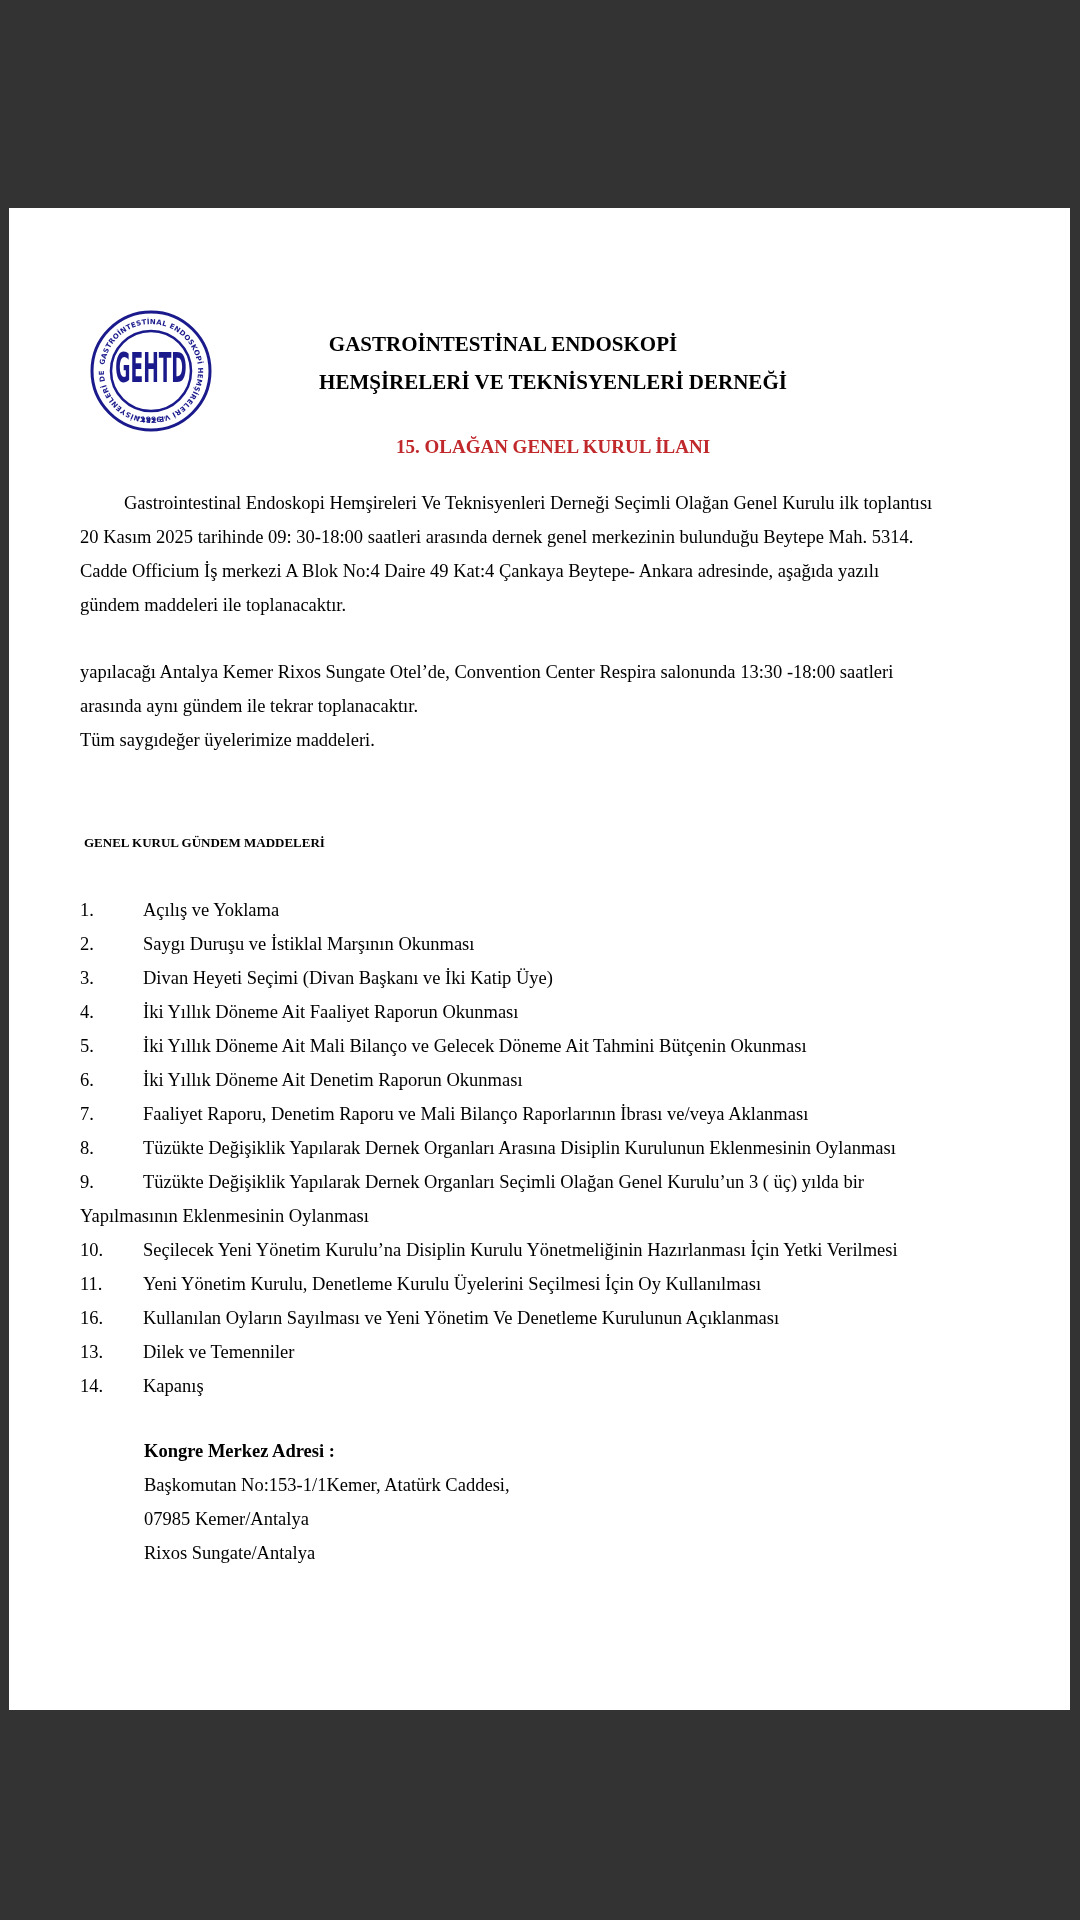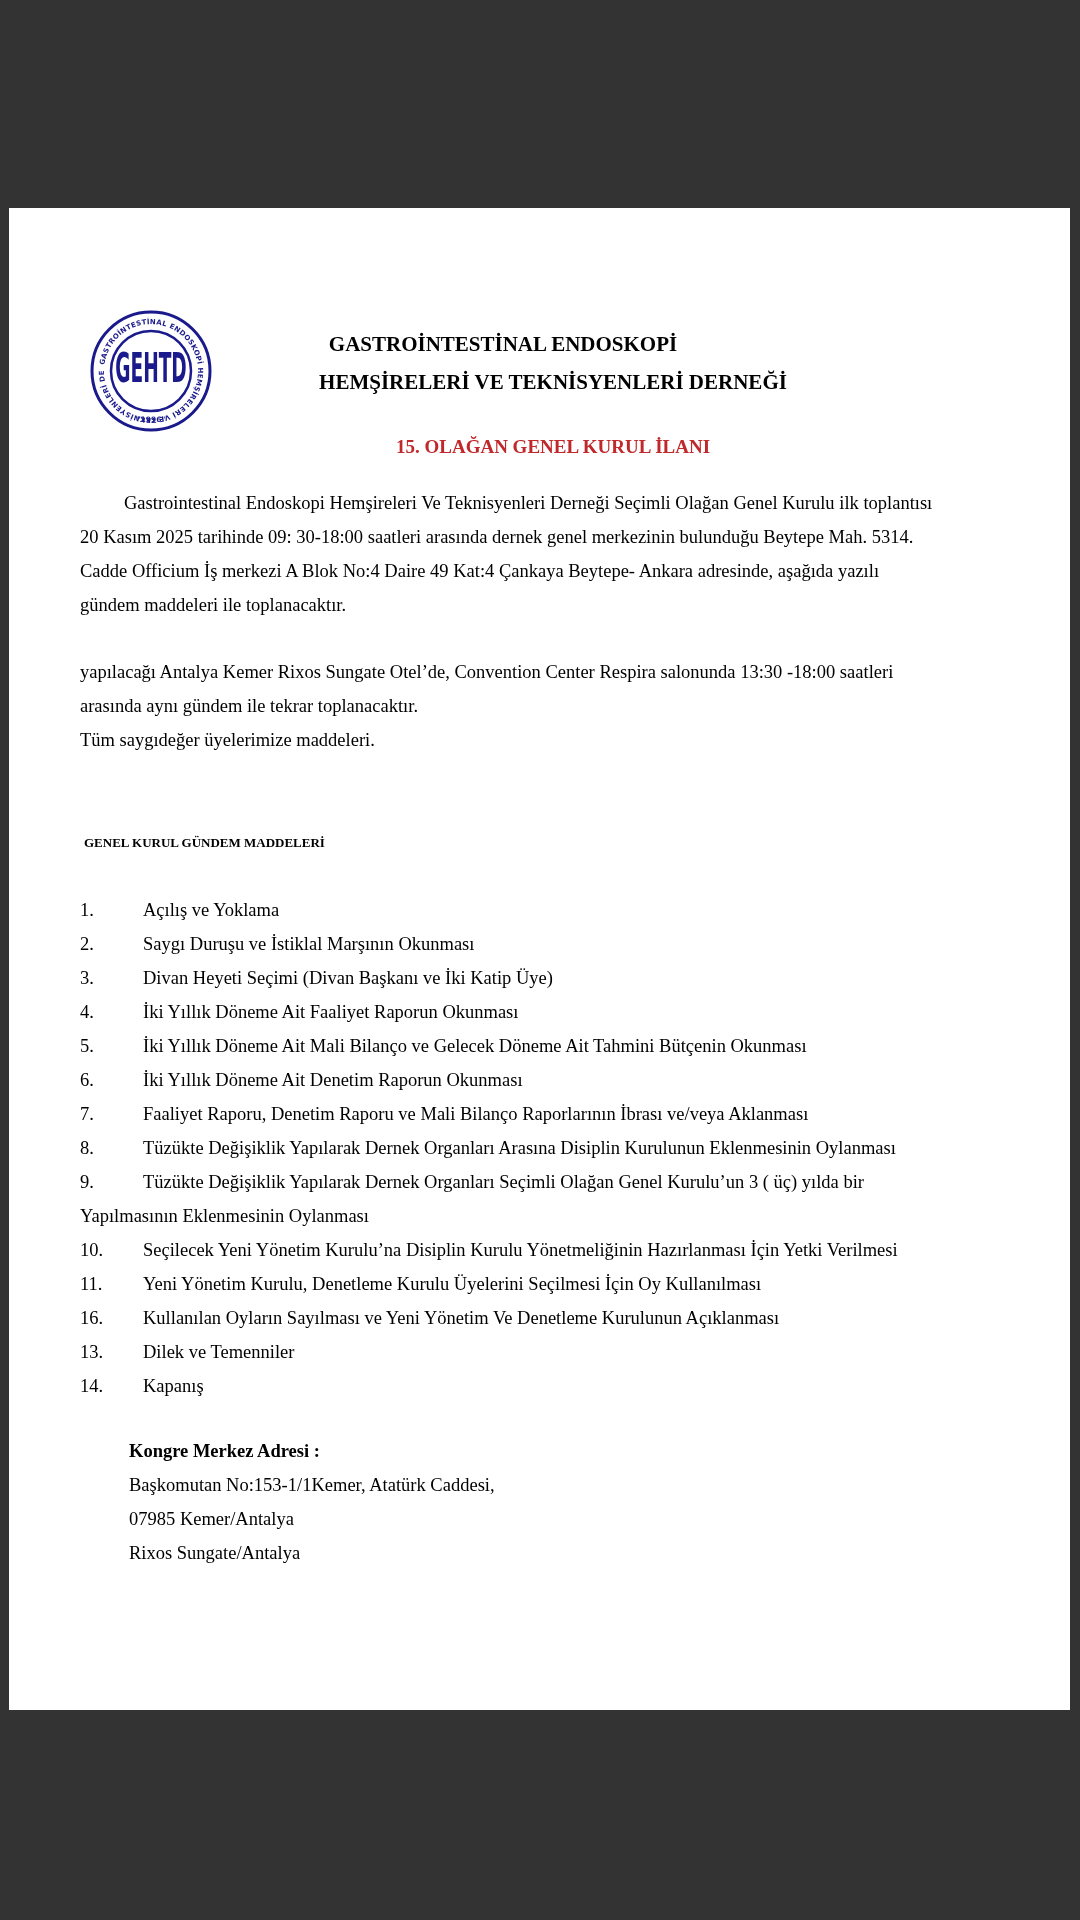--- a/index.html
+++ b/index.html
@@ -74,21 +74,21 @@
   .agenda .num { position: absolute; left: 0; }
   .agenda .txt { position: absolute; left: 63px; }
   .agenda .cont { position: absolute; left: 0; }
   .address {
     position: absolute;
     left: 129px; top: 1434px;
     font-size: 18.5px;
     line-height: 34px;
     white-space: nowrap;
   }
-  .address .line { display: block; height: 34px; }
+  .address .line { display: block; height: 34px; margin-left: 15px; }
   .address .bold { font-weight: bold; }
 </style>
 </head>
 <body>
 
 <div class="page"></div>
 
 <svg class="logo" viewBox="0 0 122 122">
   <defs>
     <path id="ringPath" d="M61,61 m-47,0 a47,47 0 1,1 94,0 a47,47 0 1,1 -94,0"></path>

